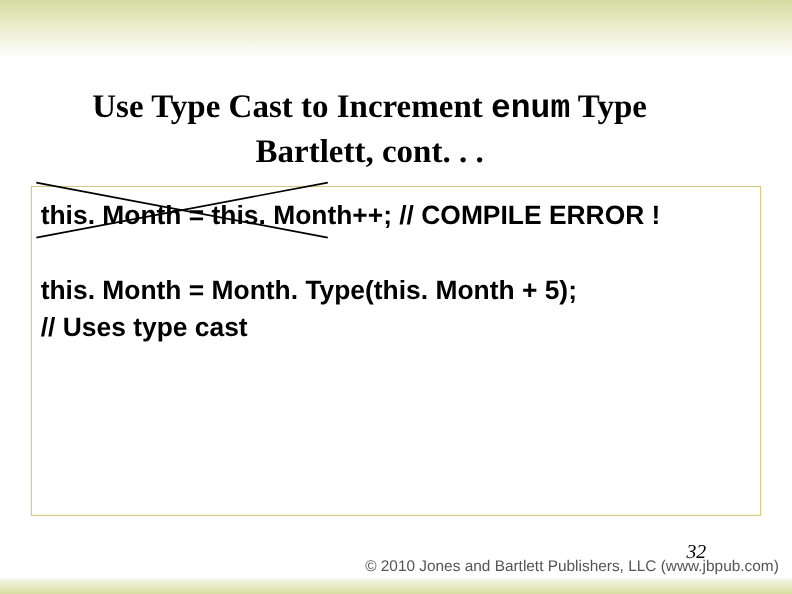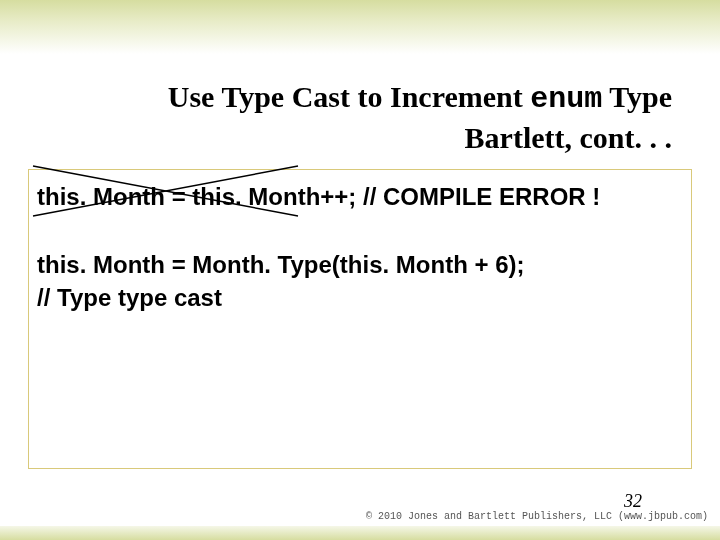--- a/index.html
+++ b/index.html
@@ -26,21 +26,21 @@
     left: 0;
     width: 720px;
     height: 14px;
     background: linear-gradient(to top, #d6dda0 0%, #f5f7e8 100%);
   }
   .title {
     position: absolute;
     top: 78px;
     left: 0;
     width: 672px;
-    text-align: right;
+    text-align: center;
     font-family: "Times New Roman", Times, serif;
     font-weight: bold;
     font-size: 30px;
     color: #000;
     line-height: 1.25;
   }
   .title .enum {
     font-family: "Courier New", Courier, monospace;
     font-weight: bold;
   }
@@ -78,22 +78,22 @@
     bottom: 28px;
     font-family: "Times New Roman", Times, serif;
     font-size: 18px;
     color: #000;
     font-style: italic;
   }
   .copyright {
     position: absolute;
     right: 12px;
     bottom: 18px;
-    font-family: Liberation Mono, monospace;
-    font-size: 10px;
+    font-family: Liberation Sans, sans-serif;
+    font-size: 14px;
     color: #555;
   }
 </style>
 </head>
 <body>
 
 <div class="top-bar"></div>
 <div class="bottom-bar"></div>
 
 <div class="title">
@@ -105,18 +105,18 @@
   <div class="code-line">
     <span class="strike-wrap">
       <span>this. Month = this. Month++; // COMPILE ERROR !</span>
       <svg class="strike-svg" width="320" height="80">
         <line x1="10" y1="10" x2="275" y2="60" stroke="#000" stroke-width="1.5"></line>
         <line x1="10" y1="60" x2="275" y2="10" stroke="#000" stroke-width="1.5"></line>
       </svg>
     </span>
   </div>
   <div style="height:34px"></div>
-  <div class="code-line">this. Month = Month. Type(this. Month + 6);</div>
-  <div class="code-line">// Type type cast</div>
+  <div class="code-line">this. Month = Month. Type(this. Month + 5);</div>
+  <div class="code-line">// Uses type cast</div>
 </div>
 
 <div class="page-num">32</div>
 <div class="copyright">© 2010 Jones and Bartlett Publishers, LLC (www.jbpub.com)</div>
 
 </body></html>

